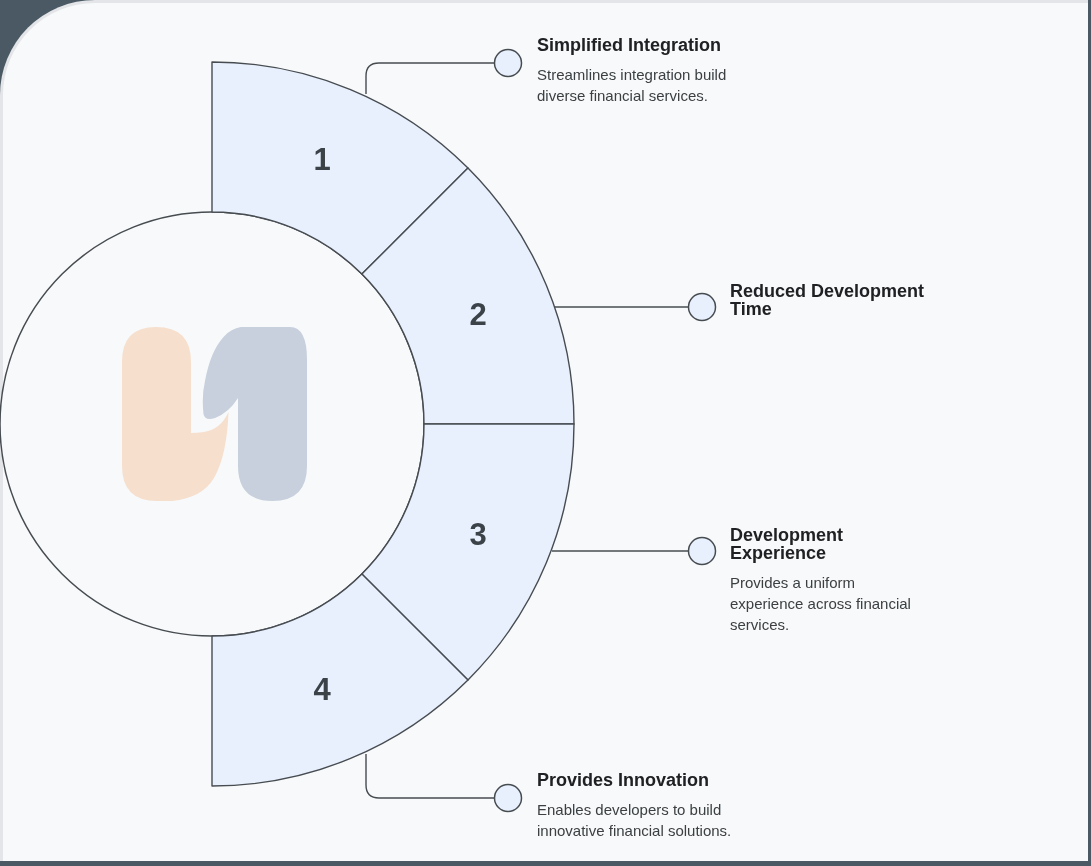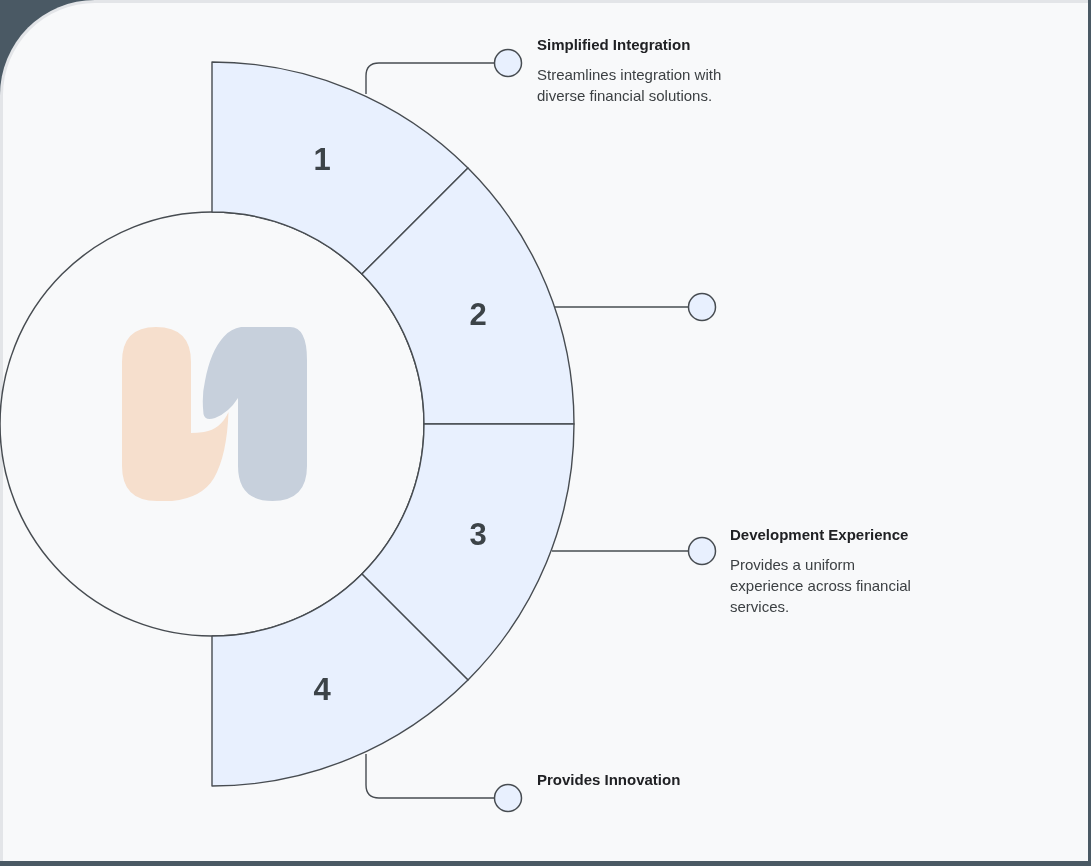--- a/index.html
+++ b/index.html
@@ -35,21 +35,21 @@
   .node{fill:var(--segment-fill);stroke:var(--outline);stroke-width:1.5;}
   .segnum{
     fill:var(--number-color);font-size:31px;font-weight:700;
     text-anchor:middle;dominant-baseline:central;
     font-family:"Liberation Sans", sans-serif;
   }
   .logo-left{fill:var(--logo-peach);}
   .logo-right{fill:var(--logo-blue);}
   .callout{position:absolute;}
   .callout h3{
-    margin:0 0 10px 0;font-size:15px;font-weight:700;
+    margin:0 0 10px 0;font-size:18px;font-weight:700;
     color:var(--title-color);line-height:18px;
   }
   .callout p{
     margin:0;font-size:15px;font-weight:400;
     color:var(--description-color);line-height:21px;
   }
   #c1{left:537px;top:36px;width:215px;}
   #c2{left:730px;top:282px;width:215px;}
   #c3{left:730px;top:526px;width:200px;}
   #c4{left:537px;top:771px;width:240px;}
@@ -88,23 +88,25 @@
              Q202 498 214 478 Q227 455 228.5 412 Q221 429 204 432 Q197 433 191 433
              L191 362 Q191 327 156 327 Z"></path>
     <path class="logo-right" d="M241 327 L290 327 Q307 327 307 360 L307 466 Q307 501 272.5 501
              Q238 501 238 466 L238 398 Q229 412.5 215 418 Q205 421.5 203.5 414
              Q201.5 396 205 381 Q210.5 351 224 336.5 Q231 328.5 241 327 Z"></path>
   </g>
 </svg>
 
 <div class="callout" id="c1">
   <h3>Simplified Integration</h3>
-  <p>Streamlines integration with diverse financial solutions.</p>
+  <p>Streamlines integration build diverse financial services.</p>
 </div>
 <div class="callout" id="c2">
+  <h3>Reduced Development Time</h3>
 </div>
 <div class="callout" id="c3">
   <h3>Development Experience</h3>
   <p>Provides a uniform experience across financial services.</p>
 </div>
 <div class="callout" id="c4">
   <h3>Provides Innovation</h3>
+  <p>Enables developers to build innovative financial solutions.</p>
 </div>
 
 </body></html>

